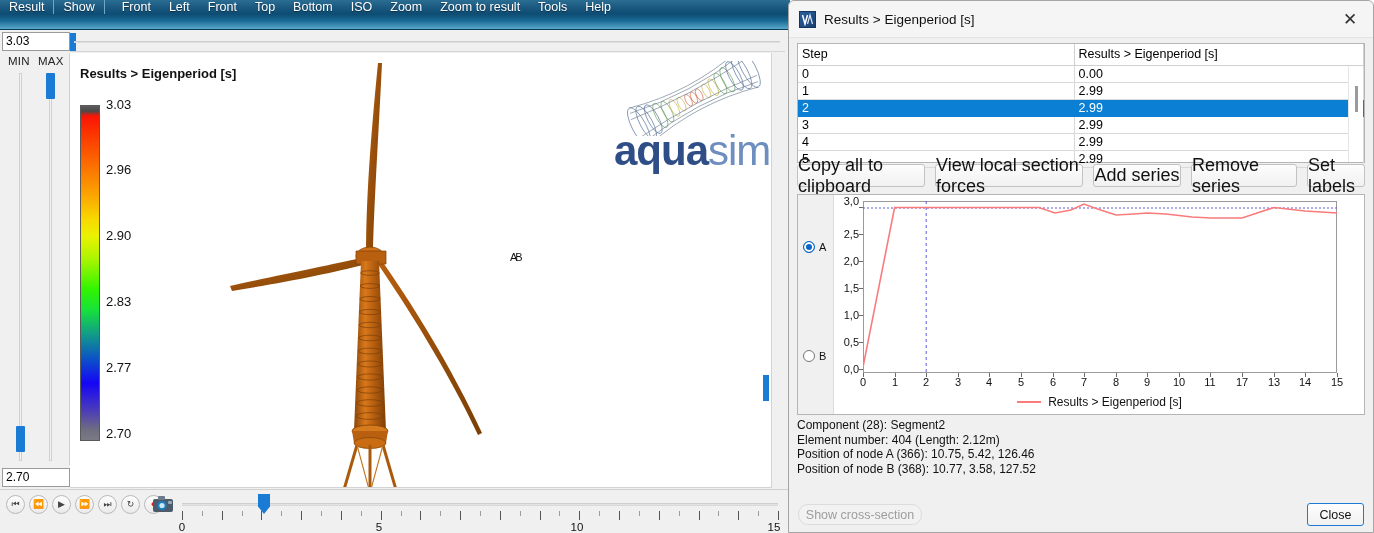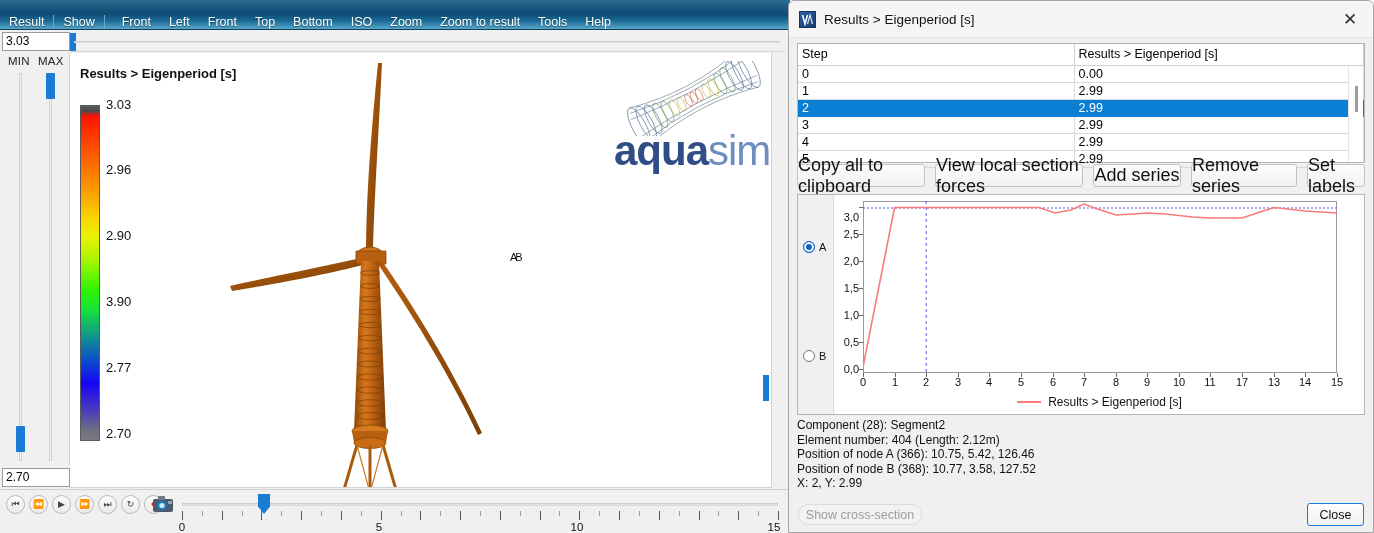--- a/index.html
+++ b/index.html
@@ -18,21 +18,21 @@
   #mainwin {
     position: absolute; left: 0; top: 0; width: 790px; height: 533px;
     background: #f0f0f0;
   }
 
   
   #menubar {
     position: absolute; left: 0; top: 0; width: 790px; height: 30px;
     background: linear-gradient(to bottom, #2b6e93 0%, #1d5b82 22%, #0d4c73 48%, #1a6b97 72%, #5aa8ca 100%);
     border-bottom: 1px solid #0a3d5c;
-    display: flex; align-items: flex-end;
+    display: flex; align-items: flex-start;
   }
   .menu-item {
     display: flex; align-items: center; padding: 0 9px;
     color: #ffffff; font-size: 12.5px; white-space: nowrap;
     text-shadow: 0 1px 1px rgba(0,0,0,.45);
     cursor: default;
   }
   .menu-sep-r { border-right: 1px solid #6fa8c6; }
   .menu-group-gap { width: 8px; }
 
@@ -336,21 +336,21 @@
     </div>
 
     <div id="viewport">
       <div id="vp-title">Results &gt; Eigenperiod [s]</div>
 
       <div id="colorbar-wrap">
         <div id="colorbar"></div>
         <div class="cb-label" style="top:-2px">3.03</div>
         <div class="cb-label" style="top:63px">2.96</div>
         <div class="cb-label" style="top:129px">2.90</div>
-        <div class="cb-label" style="top:195px">3.90</div>
+        <div class="cb-label" style="top:195px">2.83</div>
         <div class="cb-label" style="top:261px">2.77</div>
         <div class="cb-label" style="top:327px">2.70</div>
       </div>
 
       <div id="logo">
         <svg width="175" height="75" viewBox="0 0 175 75">
           <g transform="rotate(-28 87 37)" fill="none" stroke-width="0.6">
             <g stroke="#4a6a93">
               <ellipse cx="26" cy="37" rx="7" ry="21"></ellipse>
                 <ellipse cx="34" cy="37" rx="6.2" ry="18.5"></ellipse>
@@ -618,21 +618,21 @@
         </div>
         <div class="radio-row" style="top:155px">
           <span class="radio"></span>
           <span class="radio-label">B</span>
         </div>
       </div>
 
       <div id="plot">
         <div id="plotframe"></div>
 
-        <div class="ytick" style="top:22px">3,0</div>
+        <div class="ytick" style="top:6px">3,0</div>
         <div class="ytick" style="top:39px">2,5</div>
         <div class="ytick" style="top:66px">2,0</div>
         <div class="ytick" style="top:93px">1,5</div>
         <div class="ytick" style="top:120px">1,0</div>
         <div class="ytick" style="top:147px">0,5</div>
         <div class="ytick" style="top:174px">0,0</div>
         <div class="ytickmark" style="top:12px"></div>
           <div class="ytickmark" style="top:39px"></div>
         <div class="ytickmark" style="top:66px"></div>
           <div class="ytickmark" style="top:93px"></div>
@@ -687,19 +687,18 @@
           <span id="legend-text">Results &gt; Eigenperiod [s]</span>
         </div>
       </div>
     </div>
 
     <div id="infotext">
       <div>Component (28): Segment2</div>
       <div>Element number: 404 (Length: 2.12m)</div>
       <div>Position of node A (366): 10.75, 5.42, 126.46</div>
       <div>Position of node B (368): 10.77, 3.58, 127.52</div>
-      <div>X: 2, Y: 2.99</div>
     </div>
 
     <div id="showcs">Show cross-section</div>
     <div id="closebtn">Close</div>
   </div>
 </div>
 
 </body></html>

